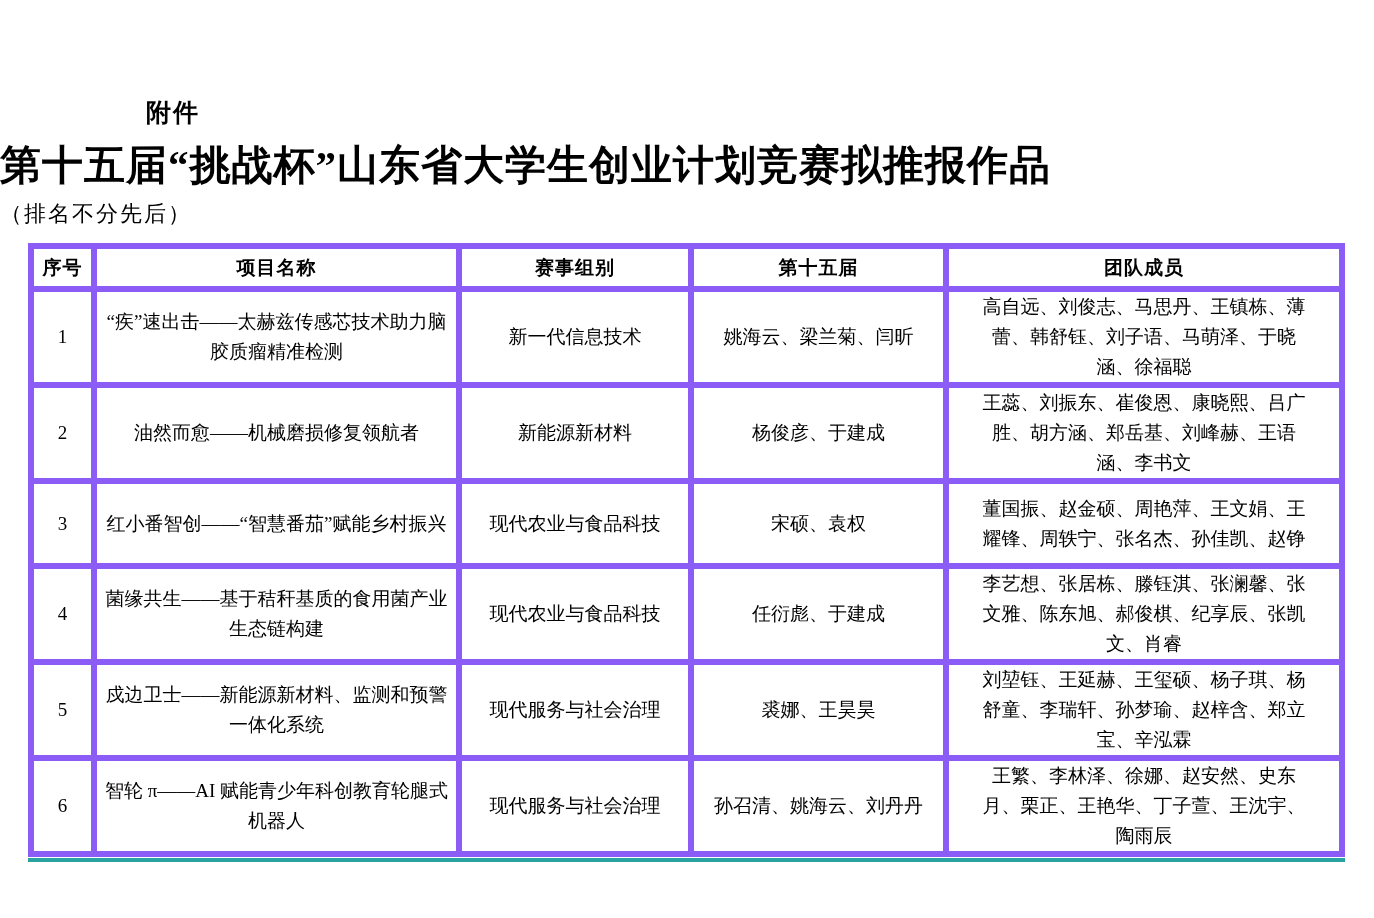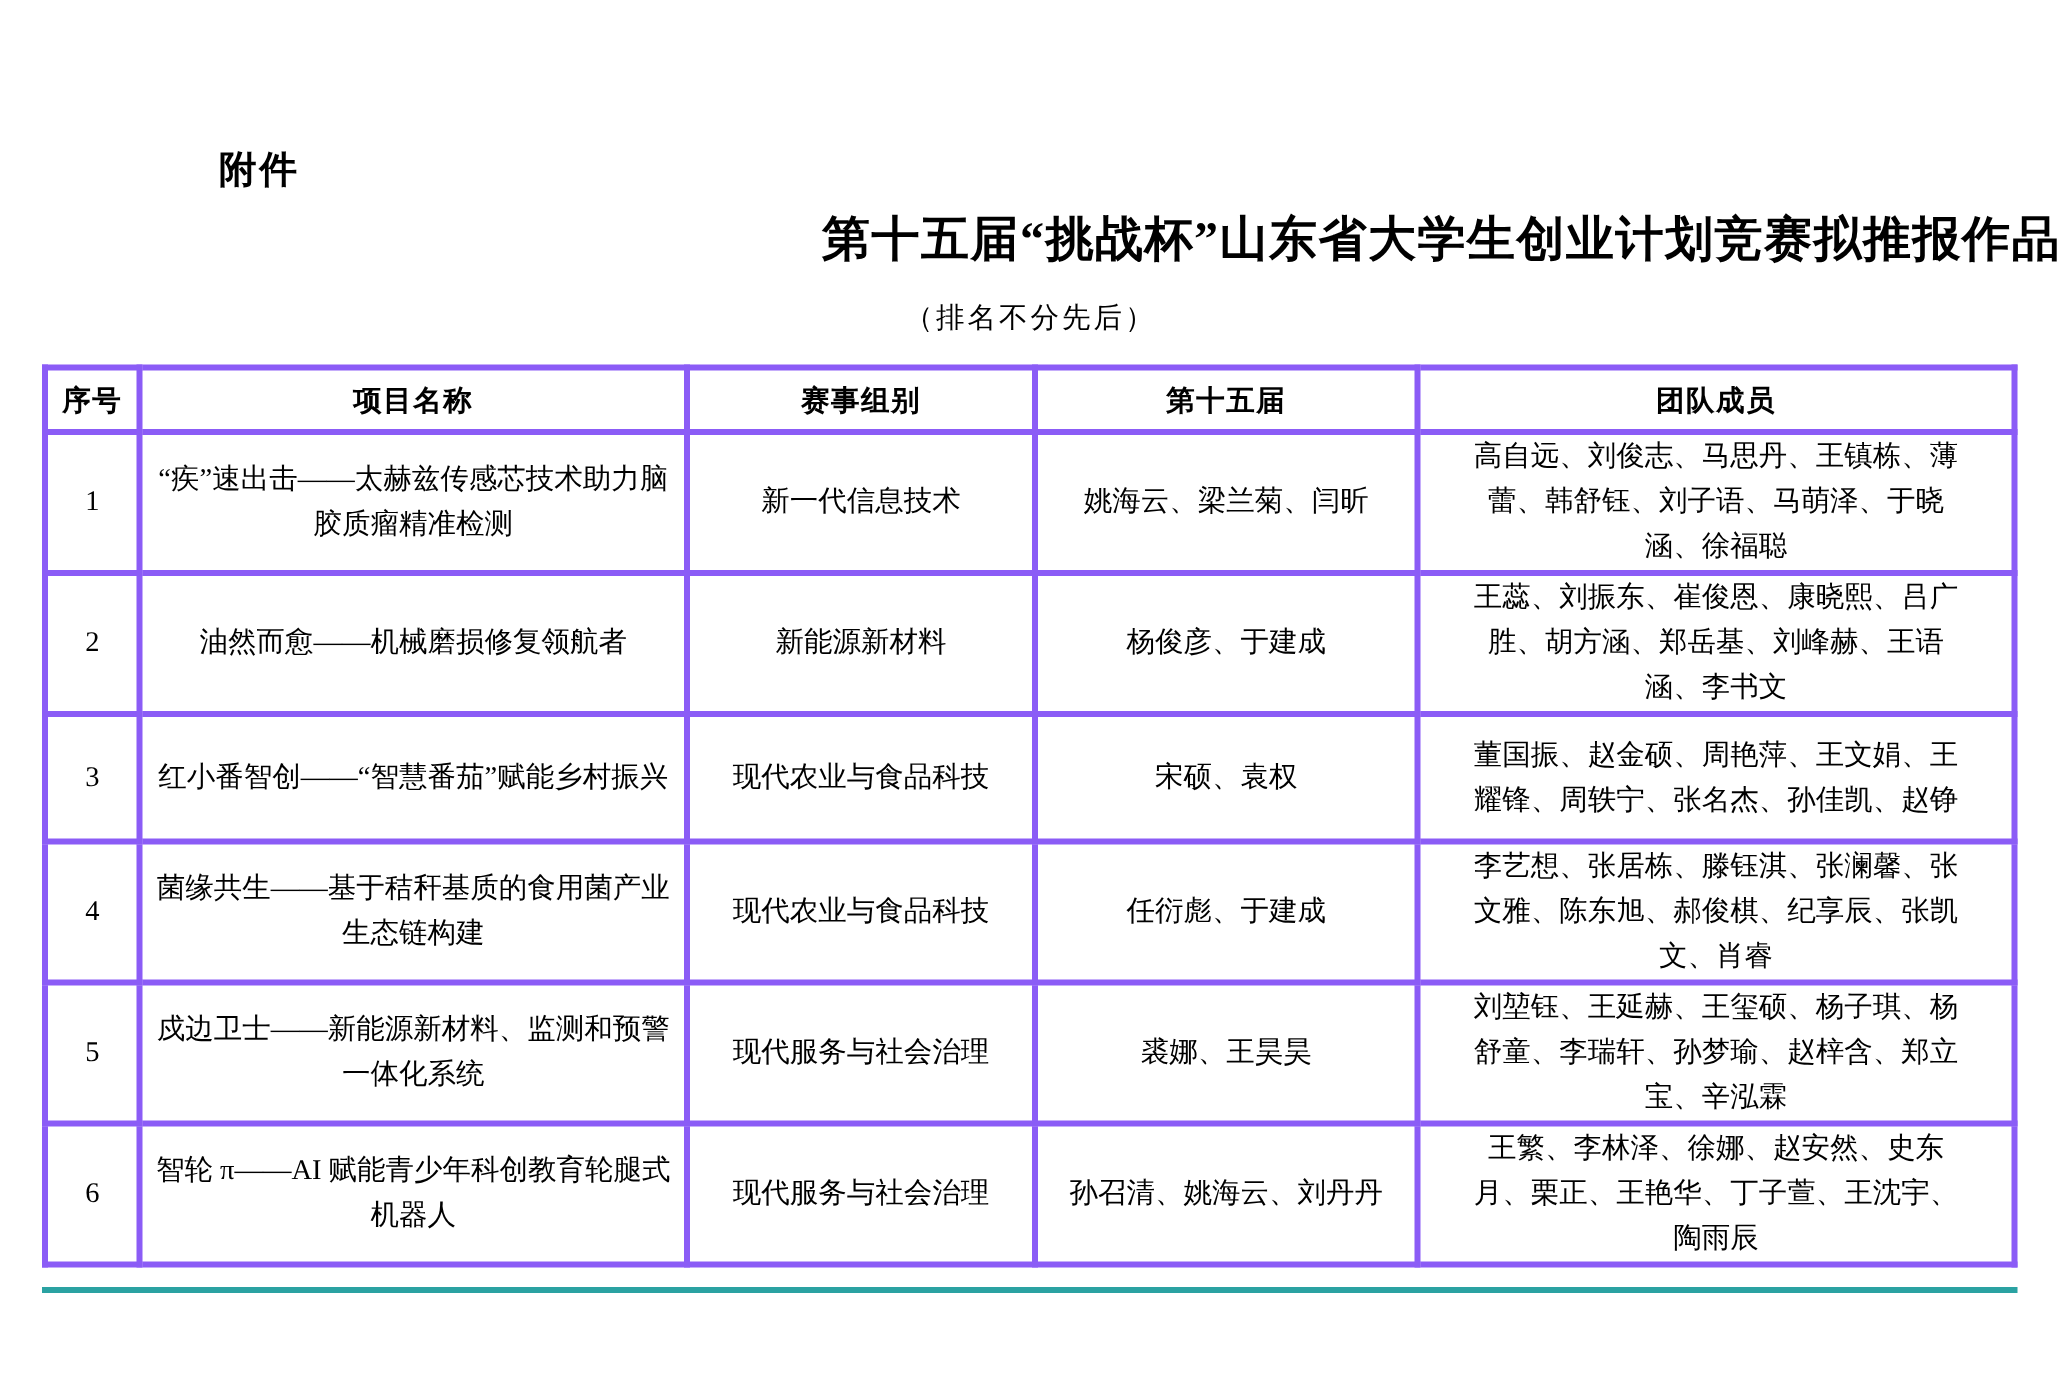--- a/index.html
+++ b/index.html
@@ -24,46 +24,45 @@
     font-size: 25px;
     letter-spacing: 2px;
     margin-left: 36px;
   }
   .doc-title {
     position: absolute;
     top: 138px;
     left: 0;
     width: 100%;
     margin: 0;
-    text-align: right;
+    text-align: left;
     font-family: "Liberation Serif", serif;
     font-weight: bold;
-    font-size: 32px;
+    font-size: 41px;
     letter-spacing: 1px;
   }
   .doc-subtitle {
     position: absolute;
     top: 199px;
     left: 0;
     width: 100%;
-    text-align: center;
-    font-size: 19px;
+    font-size: 22px;
     letter-spacing: 2px;
   }
   table.projects {
     position: absolute;
     top: 243px;
     left: 28px;
     width: 1317px;
     border-collapse: collapse;
     table-layout: fixed;
     border: 2px solid #000;
   }
   .projects th, .projects td {
-    border: 4px solid #8b5cf6;
+    border: 6px solid #8b5cf6;
     text-align: center;
     vertical-align: middle;
     font-size: 19px;
     padding: 0 6px;
     box-sizing: border-box;
   }
   .projects thead tr { height: 43px; }
   .projects thead th {
     font-weight: bold;
     letter-spacing: 1px;

